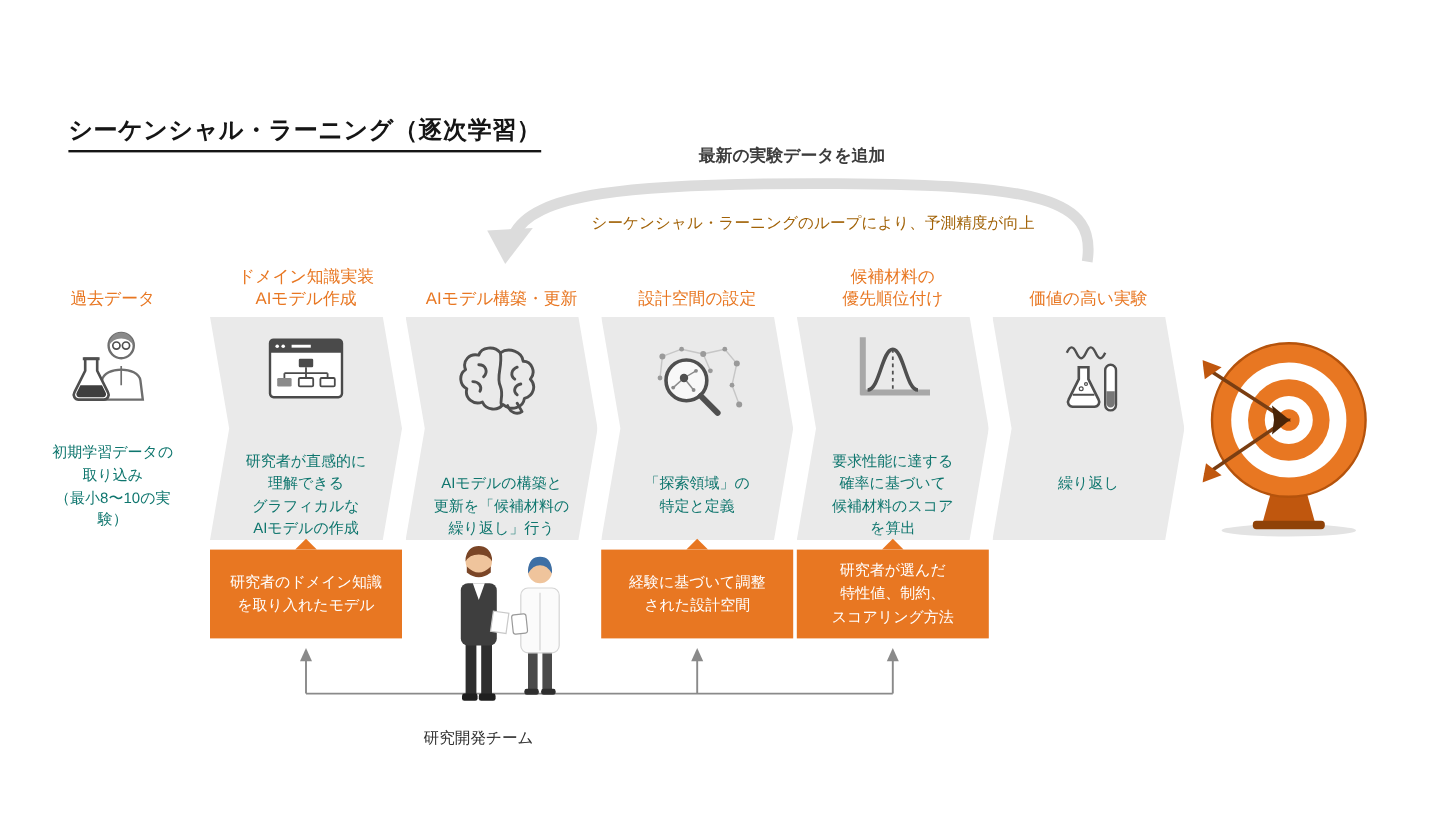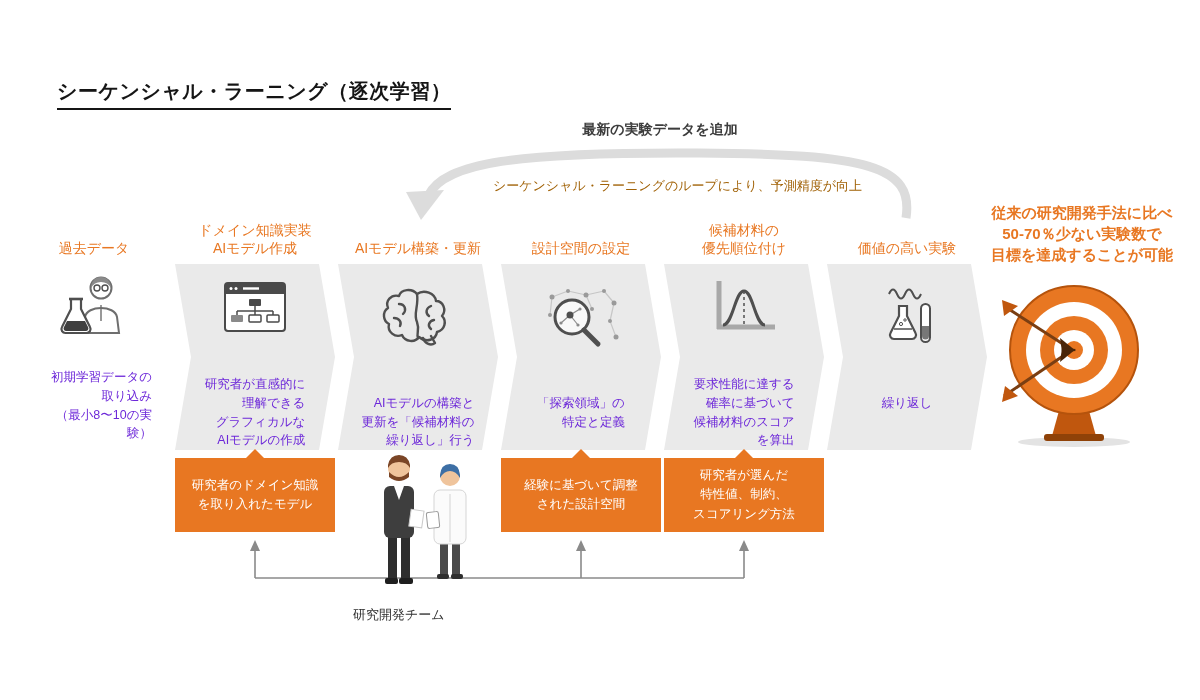--- a/index.html
+++ b/index.html
@@ -1,34 +1,34 @@
 <!DOCTYPE html>
 <html><head>
 <meta charset="utf-8">
 <style>
   html,body{margin:0;padding:0;background:#fff;}
   .canvas{position:relative;width:1200px;height:700px;background:#fff;overflow:hidden;
           font-family:"Liberation Sans","DejaVu Sans",sans-serif;color:#333;}
   .pre{white-space:pre-line;}
-  .title{position:absolute;left:57px;top:78px;font-size:20px;font-weight:700;color:#151515;
+  .title{position:absolute;left:57px;top:95px;font-size:20px;font-weight:700;color:#151515;
          border-bottom:2.5px solid #151515;padding-bottom:3px;letter-spacing:.5px;}
   .loop-svg{position:absolute;left:398px;top:140px;}
   .loop-top{position:absolute;left:400px;top:121px;width:520px;text-align:center;
             font-size:14px;font-weight:600;color:#3c3c3c;}
   .loop-sub{position:absolute;left:420px;top:177px;width:515px;text-align:center;
             font-size:13px;color:#a16207;}
   .col{position:absolute;top:222px;width:160px;}
   .stage-label{height:42px;display:flex;align-items:flex-end;justify-content:center;
                text-align:center;font-size:14px;font-weight:400;color:#E87722;
                line-height:1.25;padding-bottom:7px;box-sizing:border-box;}
   .chev{height:186px;background:#EAEAEA;display:flex;flex-direction:column;align-items:center;
         padding-top:12px;box-sizing:border-box;
         clip-path:polygon(0 0,calc(100% - 16px) 0,100% 50%,calc(100% - 16px) 100%,0 100%,16px 50%);gap:32px;}
   .icon-wrap{height:82px;display:flex;align-items:center;justify-content:center;}
-  .desc{margin-top:4px;text-align:right;font-size:12.5px;line-height:1.5;color:#6d28d9;padding:0 8px;}
+  .desc{margin-top:4px;text-align:center;font-size:12.5px;line-height:1.5;color:#0f766e;padding:0 8px;}
   .callout{position:relative;margin-top:8px;min-height:74px;background:#E87722;color:#fff;
            display:flex;align-items:center;justify-content:center;text-align:center;
            font-size:12.5px;line-height:1.55;padding:6px 6px;box-sizing:border-box;}
   .notch{position:absolute;top:-9px;left:50%;transform:translateX(-50%);width:0;height:0;
          border-left:9px solid transparent;border-right:9px solid transparent;
          border-bottom:9px solid #E87722;}
   .stage1{position:absolute;left:28px;top:222px;width:132px;}
   .stage1 .icon-wrap{height:88px;}
   .stage1 .desc{margin-top:16px;}
   .bottom-svg{position:absolute;left:240px;top:538px;}
@@ -249,23 +249,20 @@
     <rect x="69" y="128" width="12" height="5" rx="2" fill="#2e2e2e"></rect>
     <rect x="83" y="128" width="12" height="5" rx="2" fill="#2e2e2e"></rect>
     <rect x="66" y="44" width="32" height="54" rx="6" fill="#fbfbfb" stroke="#d5d5d5"></rect>
     <line x1="82" y1="48" x2="82" y2="96" stroke="#e0e0e0" stroke-width="1.5"></line>
     <rect x="59" y="66" width="12" height="16" rx="2" fill="#fff" stroke="#9a9a9a" transform="rotate(-6 65 74)"></rect>
     <circle cx="82" cy="30" r="10" fill="#efc49c"></circle>
     <path d="M72 29 q1 -11 10 -11 q9 0 10 11 l0 3 q-4 -7 -10 -7 q-6 0 -10 7 z" fill="#3d6fa5"></path>
   </svg>
   <div class="team-label pre">研究開発チーム</div>
 
-  <div class="result-text pre">従来の研究開発手法に比べ
-50-70％少ない実験数で
-目標を達成することが可能</div>
   <svg class="target-svg" width="140" height="190" viewBox="0 0 140 190">
     <ellipse cx="72" cy="182" rx="56" ry="5" fill="#e3e3e3"></ellipse>
     <polygon points="60,140 84,140 94,176 50,176" fill="#c0570e"></polygon>
     <rect x="42" y="174" width="60" height="7" rx="3" fill="#8f4208"></rect>
     <circle cx="72" cy="90" r="64" fill="#E87722" stroke="#b5530c" stroke-width="2"></circle>
     <circle cx="72" cy="90" r="48" fill="#fff"></circle>
     <circle cx="72" cy="90" r="34" fill="#E87722"></circle>
     <circle cx="72" cy="90" r="20" fill="#fff"></circle>
     <circle cx="72" cy="90" r="9" fill="#E87722"></circle>
     <line x1="2" y1="46" x2="64" y2="86" stroke="#7a3e12" stroke-width="3"></line>

